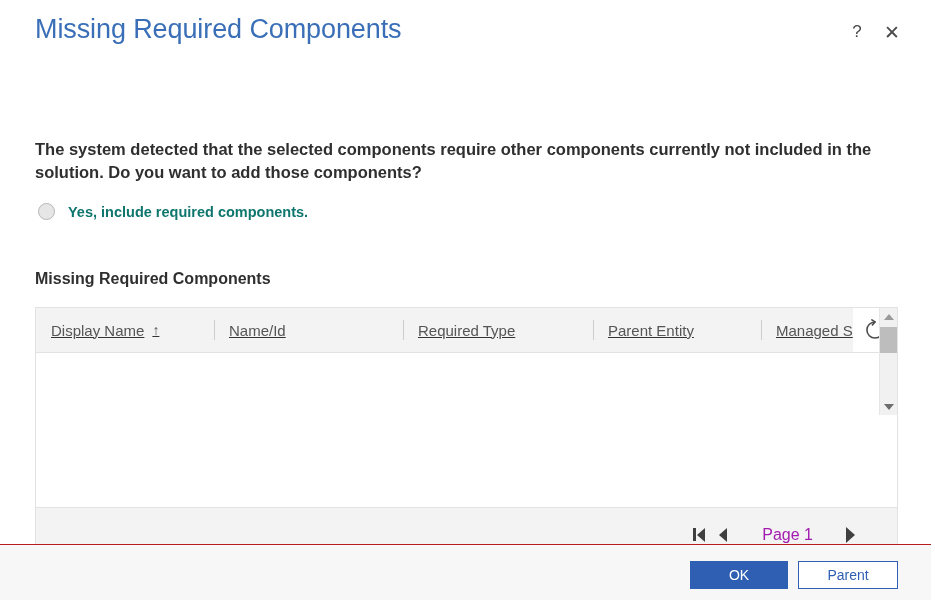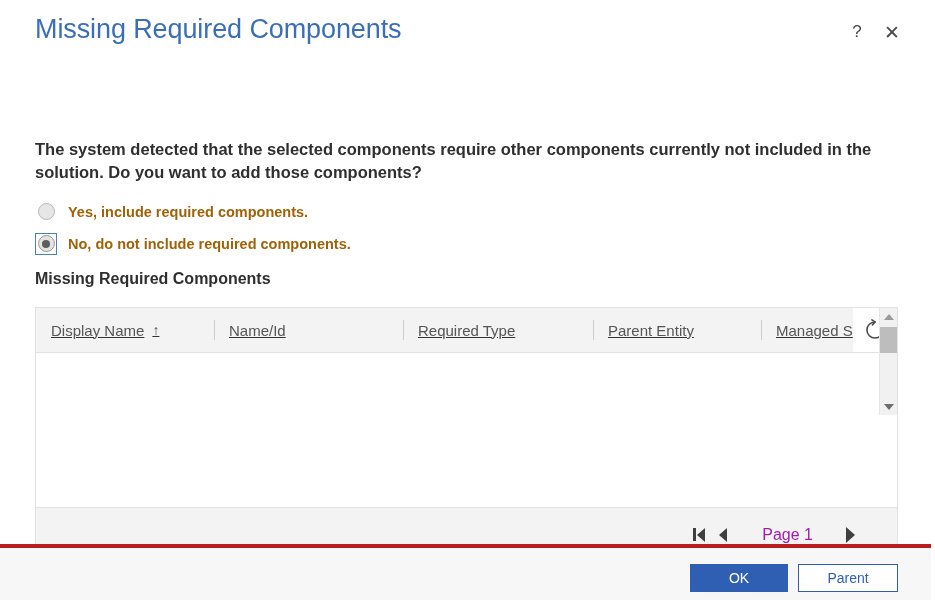--- a/index.html
+++ b/index.html
@@ -123,21 +123,21 @@
     height: 8px;
     border-radius: 50%;
     background: #5d5d5d;
     display: none;
   }
   .radio-row.checked .radio-dot { display: block; }
   .radio-label {
     margin-left: 11px;
     font-size: 14.5px;
     font-weight: bold;
-    color: #a16207;
+    color: #0f766e;
     white-space: nowrap;
   }
 
   
   .section-heading {
     position: absolute;
     left: 35px;
     top: 200px;
     font-size: 16px;
     font-weight: bold;
@@ -331,21 +331,21 @@
   }
 
   
   .dialog-footer {
     position: absolute;
     left: 0;
     bottom: 0;
     width: 931px;
     height: 56px;
     background: #f7f7f7;
-    border-top: 4px solid #b91c1c;
+    border-top: 1px solid #b91c1c;
     box-sizing: border-box;
   }
   .btn {
     position: absolute;
     top: 16px;
     height: 28px;
     font-size: 14px;
     font-family: "Liberation Sans", sans-serif;
     box-sizing: border-box;
     cursor: pointer;
@@ -383,28 +383,20 @@
 <div class="dialog-body">
 
   <div class="prompt-text">The system detected that the selected components require other components currently not included in the solution. Do you want to add those components?</div>
 
   <div class="radio-group">
     <div class="radio-row">
       <span class="radio-outer">
         <span class="radio-circle"></span>
       </span>
       <span class="radio-label">Yes, include required components.</span>
-    </div>
-    <div class="radio-row checked">
-      <span class="radio-outer">
-        <span class="radio-circle">
-            <span class="radio-dot"></span>
-          </span>
-      </span>
-      <span class="radio-label">No, do not include required components.</span>
     </div>
   </div>
 
   <div class="section-heading">Missing Required Components</div>
 
   <div class="grid">
 
     <div class="grid-header">
       <div class="grid-header-cols">
         <div class="col" style="width:178px">

